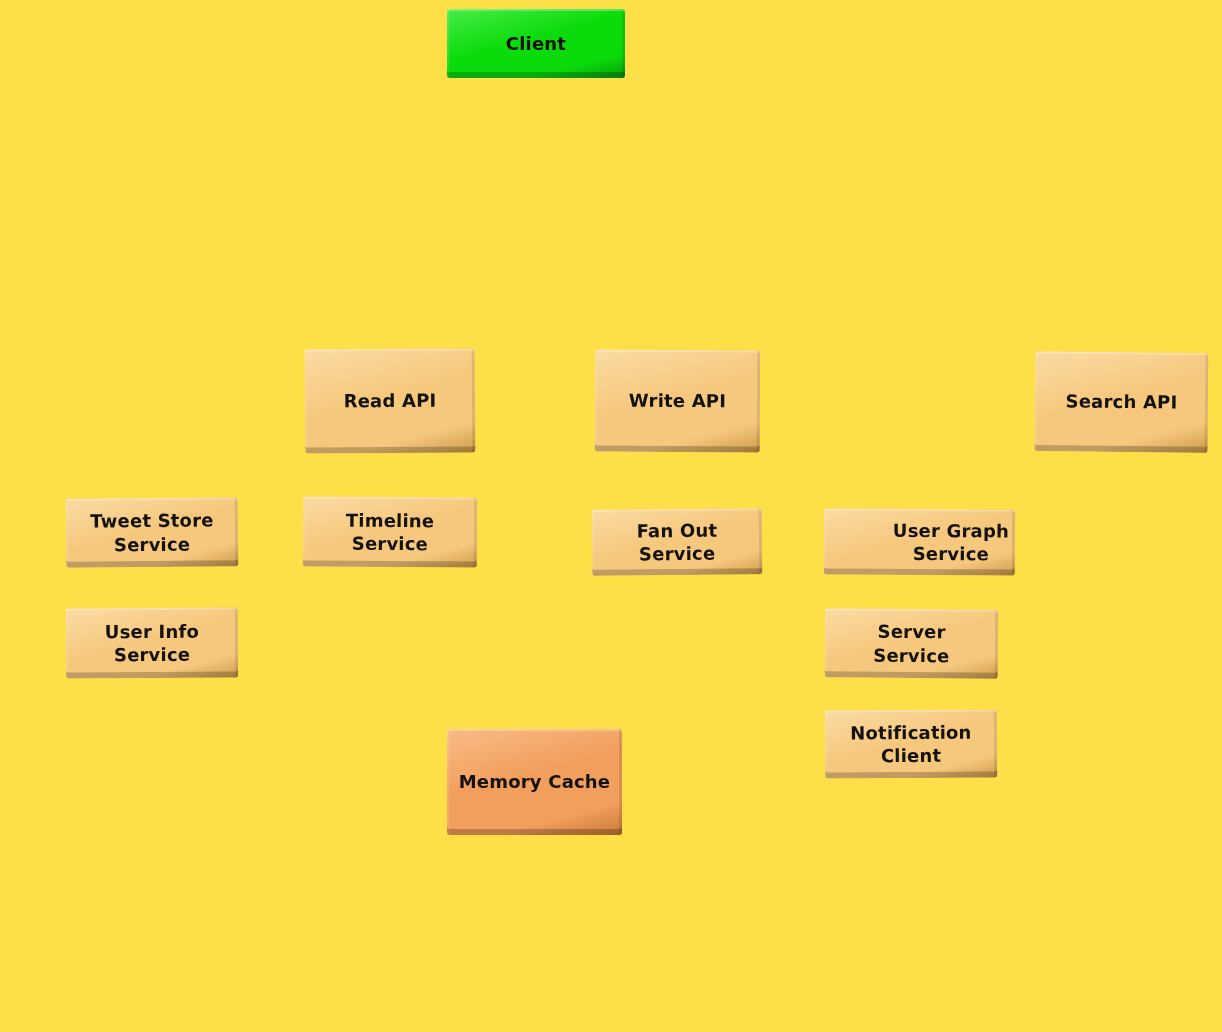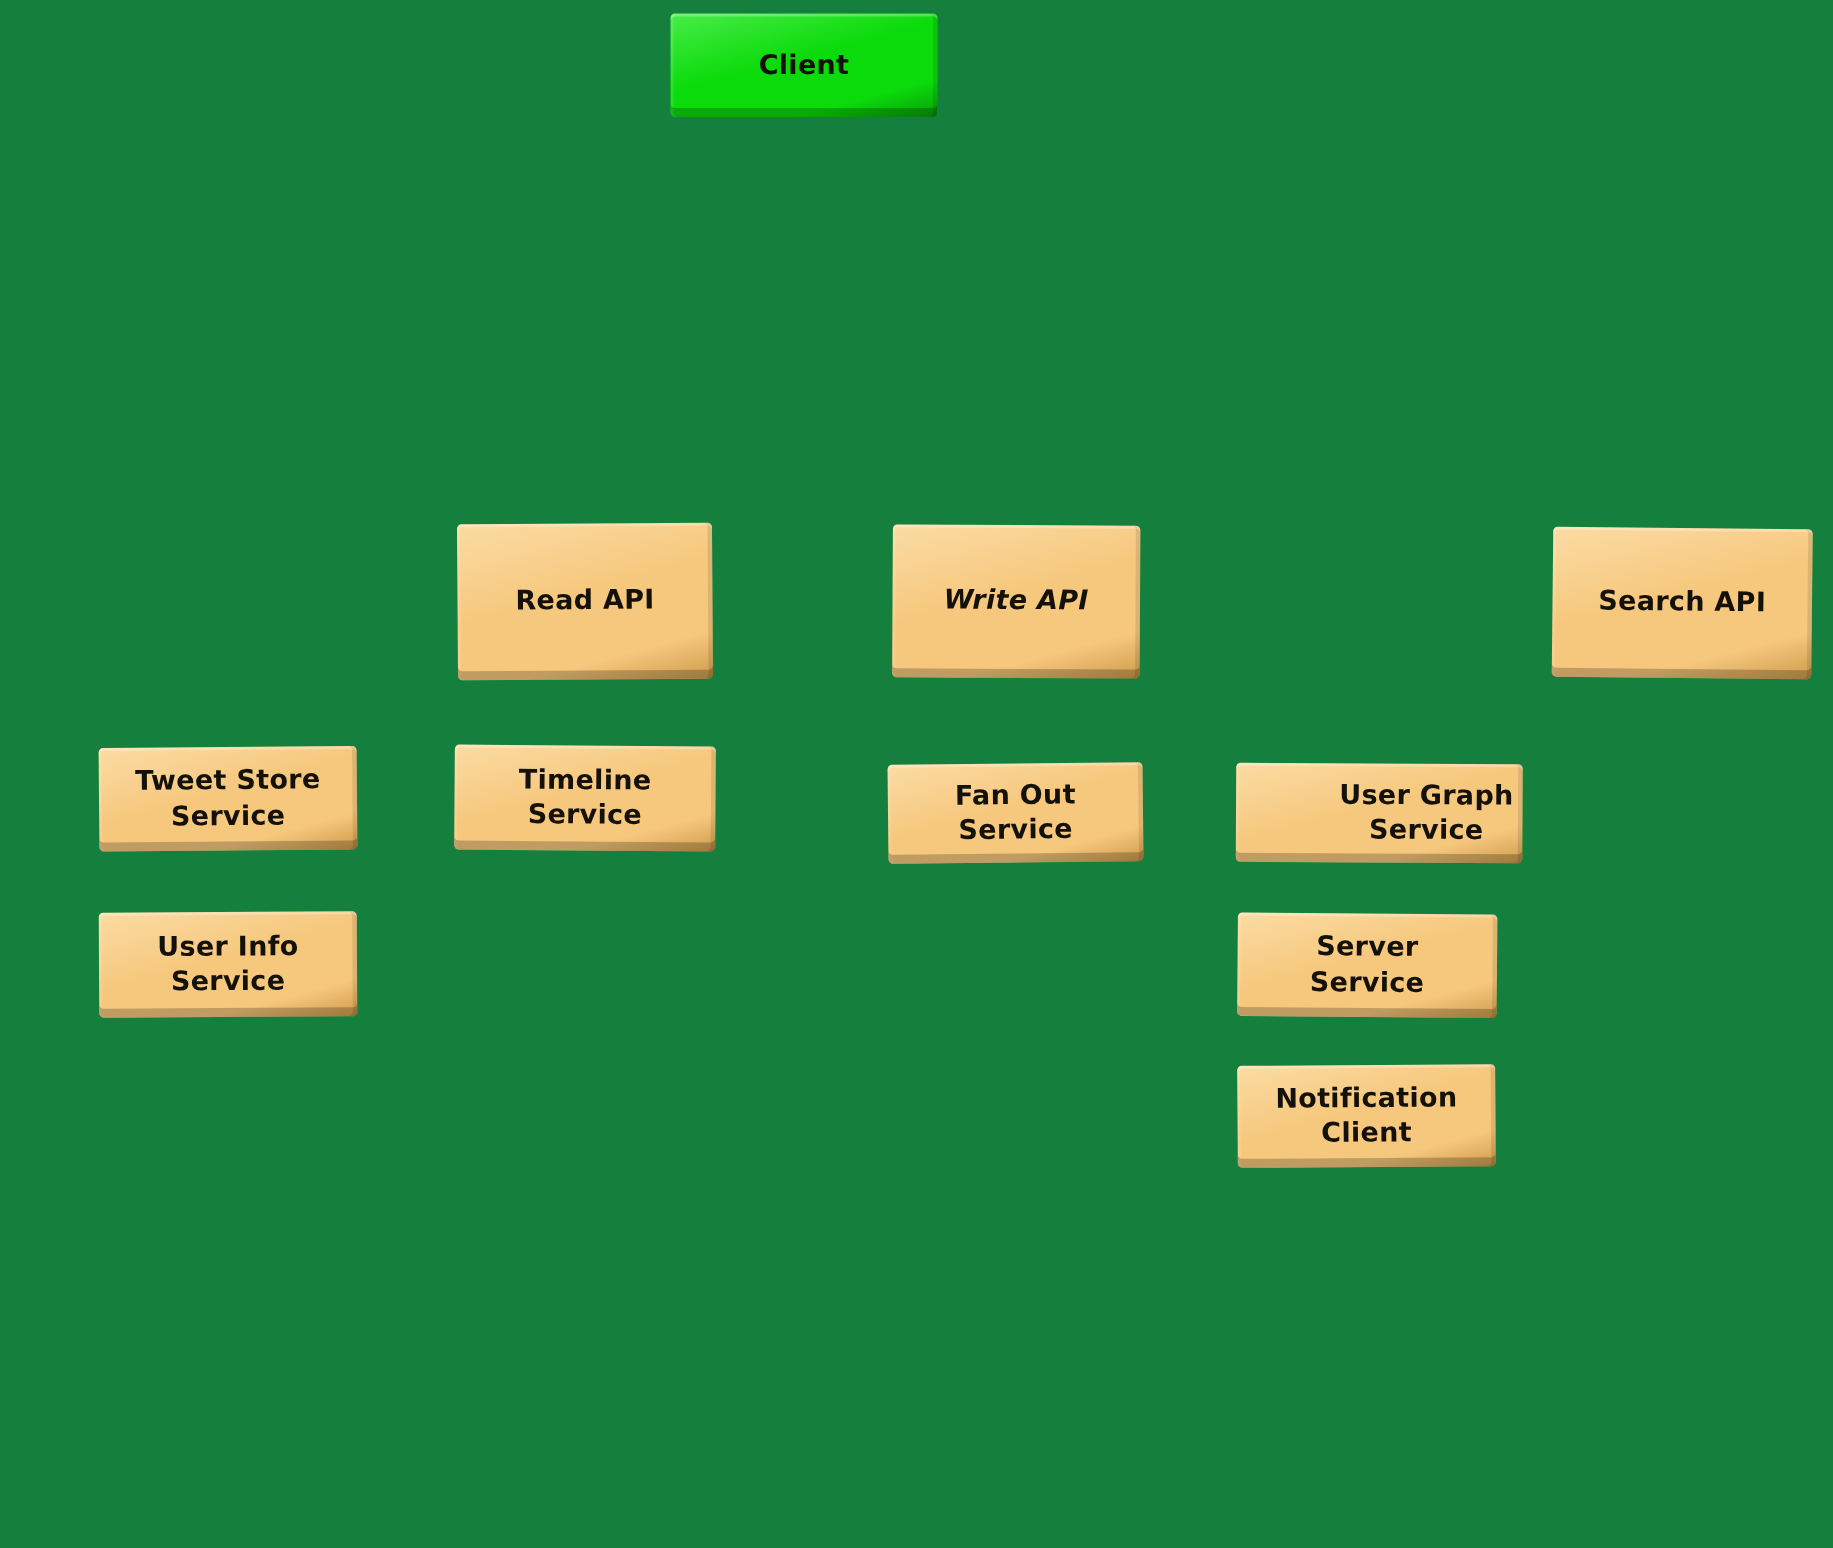--- a/index.html
+++ b/index.html
@@ -71,28 +71,28 @@
       inset 0 -9px 7px -4px rgba(0,0,0,0.28);
     z-index: 1;
   }
   .cylinder .label {
     padding-top: 8px;
   }
 </style>
 </head>
 <body>
 
-<div id="canvas" style="width: 1222px; height: 1032px; background: #15803d;">
+<div id="canvas" style="width: 1222px; height: 1032px; background: #fde047;">
     <div class="node box" style="left: 447px; top: 9px; width: 178px; height: 69px; --fill: #0bdb0b; --light: #49ec49; --dark: #089e08;">
       <div class="label">Client</div>
     </div>
     <div class="node box" style="left: 305px; top: 349px; width: 170px; height: 104px; --fill: #f6c87e; --light: #fbdca4; --dark: #cf9b4b; transform: rotate(-0.4deg);">
       <div class="label">Read API</div>
     </div>
-    <div class="node box" style="left: 595px; top: 350px; width: 165px; height: 102px; --fill: #f6c87e; --light: #fbdca4; --dark: #cf9b4b; transform: rotate(0.3deg); font-style: italic;">
+    <div class="node box" style="left: 595px; top: 350px; width: 165px; height: 102px; --fill: #f6c87e; --light: #fbdca4; --dark: #cf9b4b; transform: rotate(0.3deg);">
       <div class="label">Write API</div>
     </div>
     <div class="node box" style="left: 1035px; top: 352px; width: 173px; height: 100px; --fill: #f6c87e; --light: #fbdca4; --dark: #cf9b4b; transform: rotate(0.6deg);">
       <div class="label">Search API</div>
     </div>
     <div class="node box" style="left: 66px; top: 498px; width: 172px; height: 69px; --fill: #f6c87e; --light: #fbdca4; --dark: #cf9b4b; transform: rotate(-0.5deg);">
       <div class="label">Tweet Store
 Service</div>
     </div>
     <div class="node box" style="left: 303px; top: 497px; width: 174px; height: 70px; --fill: #f6c87e; --light: #fbdca4; --dark: #cf9b4b; transform: rotate(0.4deg);">
@@ -112,13 +112,16 @@
 Service</div>
     </div>
     <div class="node box" style="left: 825px; top: 609px; width: 173px; height: 69px; --fill: #f6c87e; --light: #fbdca4; --dark: #cf9b4b; transform: rotate(0.5deg);">
       <div class="label">Server
 Service</div>
     </div>
     <div class="node box" style="left: 825px; top: 710px; width: 172px; height: 68px; --fill: #f6c87e; --light: #fbdca4; --dark: #cf9b4b; transform: rotate(-0.4deg);">
       <div class="label">Notification
 Client</div>
     </div>
+    <div class="node box" style="left: 447px; top: 729px; width: 175px; height: 106px; --fill: #f29e5d; --light: #f9bc85; --dark: #c97a37;">
+      <div class="label">Memory Cache</div>
+    </div>
   </div>
 
 </body></html>

